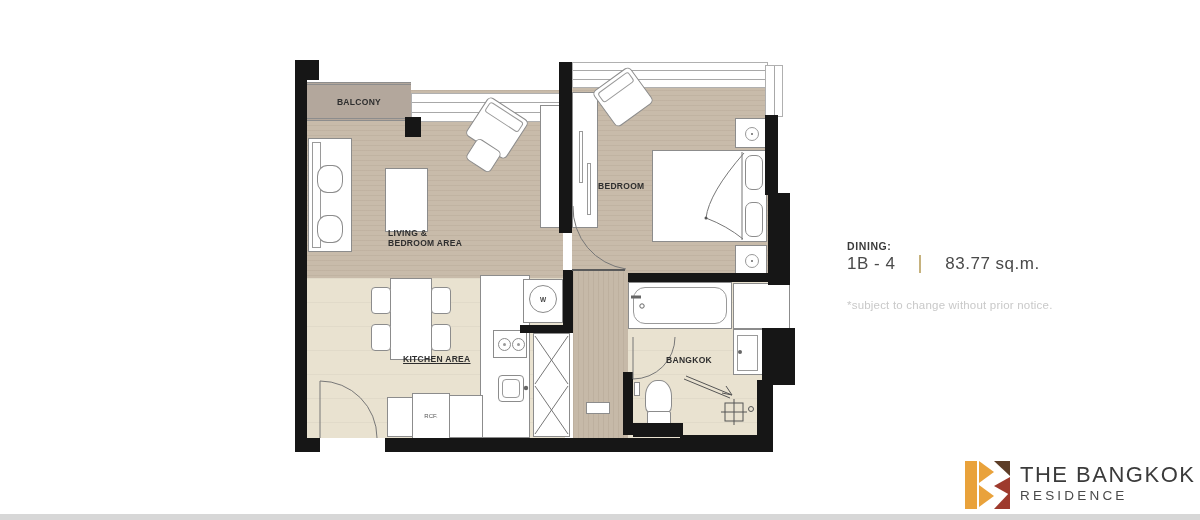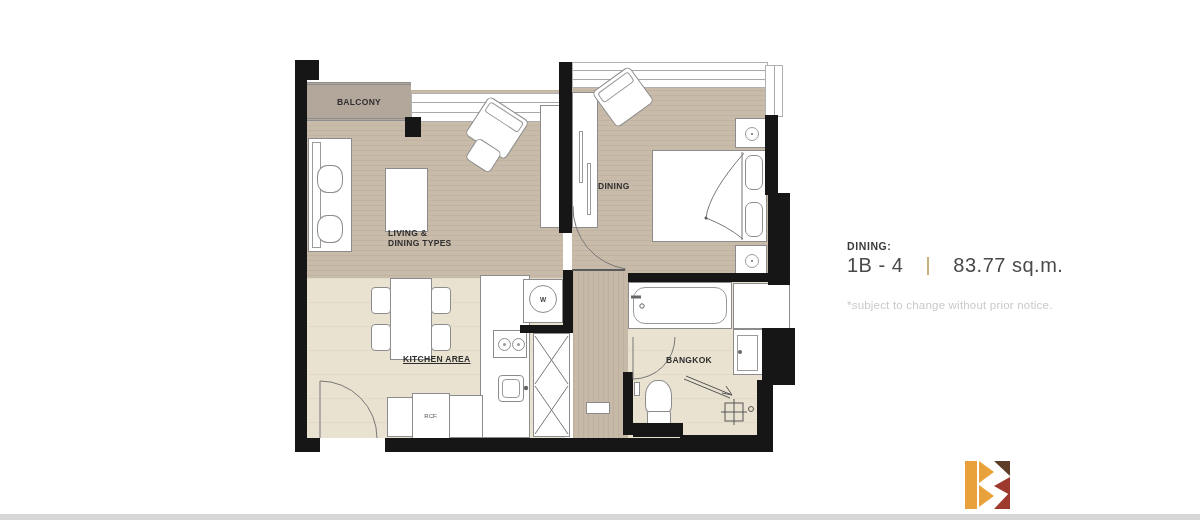--- a/index.html
+++ b/index.html
@@ -27,21 +27,21 @@
                display:flex;align-items:center;justify-content:center;font-size:6.5px;color:#444;font-weight:700;}
   .burner{position:absolute;width:13px;height:13px;border:1px solid #8c8c8c;border-radius:50%;}
   .burner::after{content:"";position:absolute;left:4px;top:4px;width:3px;height:3px;background:#999;border-radius:50%;}
   .lamp{position:absolute;left:9px;top:8px;width:14px;height:14px;border:1px solid #999;border-radius:50%;}
   .lamp::after{content:"";position:absolute;left:5px;top:5px;width:2px;height:2px;background:#666;border-radius:50%;}
   .cushion{position:absolute;background:#fff;border:1px solid #8c8c8c;border-radius:40%;z-index:3;}
   .seatback{position:absolute;left:3px;top:3px;right:3px;height:12px;border:1px solid #9a9a9a;border-radius:3px;}
   
   .info-title{position:absolute;left:845px;top:203px;font-size:27px;color:#3d3833;font-weight:500;letter-spacing:.5px;}
   .info-types{position:absolute;left:847px;top:240px;font-size:10.5px;font-weight:700;color:#3a3a3a;letter-spacing:.6px;}
-  .info-row{position:absolute;left:847px;top:254px;display:flex;align-items:center;font-size:20px;color:#4a4a4a;letter-spacing:.5px;}
+  .info-row{position:absolute;left:847px;top:254px;display:flex;align-items:center;font-size:17px;color:#4a4a4a;letter-spacing:.5px;}
   .info-divider{display:inline-block;width:2px;height:18px;margin:0 24px;}
   .info-disclaimer{position:absolute;left:847px;top:299px;font-size:11.5px;color:#c9c9c9;letter-spacing:.2px;}
   
   .brand{position:absolute;left:965px;top:461px;display:flex;align-items:flex-start;}
   .logo{position:relative;width:45px;height:48px;margin-right:10px;}
   .logo .bar{position:absolute;left:0;top:0;width:12px;height:48px;}
   .logo .tri{position:absolute;width:0;height:0;}
   .brand-text{padding-top:2px;}
   .brand-name{font-size:22px;color:#3b3b3b;letter-spacing:1.5px;line-height:24px;}
   .brand-sub{font-size:13.5px;color:#4a4a4a;letter-spacing:3.2px;line-height:18px;}
@@ -178,23 +178,23 @@
         <circle cx="347" cy="281" r="2.2" stroke="#666"></circle>
         <circle cx="445" cy="327" r="2" fill="#666" stroke="none"></circle>
         <circle cx="231" cy="363" r="2.2" fill="#666" stroke="none"></circle>
         <circle cx="456" cy="384" r="2.5" stroke="#555"></circle>
         <circle cx="411" cy="193" r="1.5" fill="#555" stroke="none"></circle>
       </g>
     </svg>
 
     <div class="lbl" style="left:93px;top:203px;">
       <div>LIVING &amp;</div>
-      <div>DINING TYPES</div>
-    </div>
-    <div class="lbl" style="left:303px;top:156px;">DINING</div>
+      <div>BEDROOM AREA</div>
+    </div>
+    <div class="lbl" style="left:303px;top:156px;">BEDROOM</div>
     <div class="lbl" style="left:108px;top:329px;text-decoration:underline;">KITCHEN AREA</div>
     <div class="lbl" style="left:371px;top:330px;">BANGKOK</div>
   </div>
 
   <div class="info-types">DINING:</div>
   <div class="info-row">
     <span>1B - 4</span>
     <span class="info-divider" style="background:#c6b27e;"></span>
     <span>83.77 sq.m.</span>
   </div>
@@ -202,16 +202,20 @@
 
   <div class="brand">
     <div class="logo">
       <div class="bar" style="background:#e9a23b;"></div>
       <div class="tri" style="left:14px;top:0;border-top:11px solid transparent;border-bottom:11px solid transparent;border-left:15px solid #e9a23b;"></div>
       <div class="tri" style="left:14px;top:24px;border-top:11px solid transparent;border-bottom:11px solid transparent;border-left:15px solid #e9a23b;"></div>
       <div class="tri" style="left:29px;top:0;border-top:15px solid #5d3d28;border-left:16px solid transparent;"></div>
       <div class="tri" style="left:29px;top:16px;border-top:9px solid transparent;border-bottom:9px solid transparent;border-right:16px solid #9e3a2d;"></div>
       <div class="tri" style="left:29px;top:31px;border-bottom:17px solid #9e3a2d;border-left:16px solid transparent;"></div>
     </div>
+    <div class="brand-text">
+      <div class="brand-name">THE BANGKOK</div>
+      <div class="brand-sub">RESIDENCE</div>
+    </div>
   </div>
 
   <div class="footer-bar" style="background:#d7d7d7;"></div>
 </div>
 
 </body></html>

